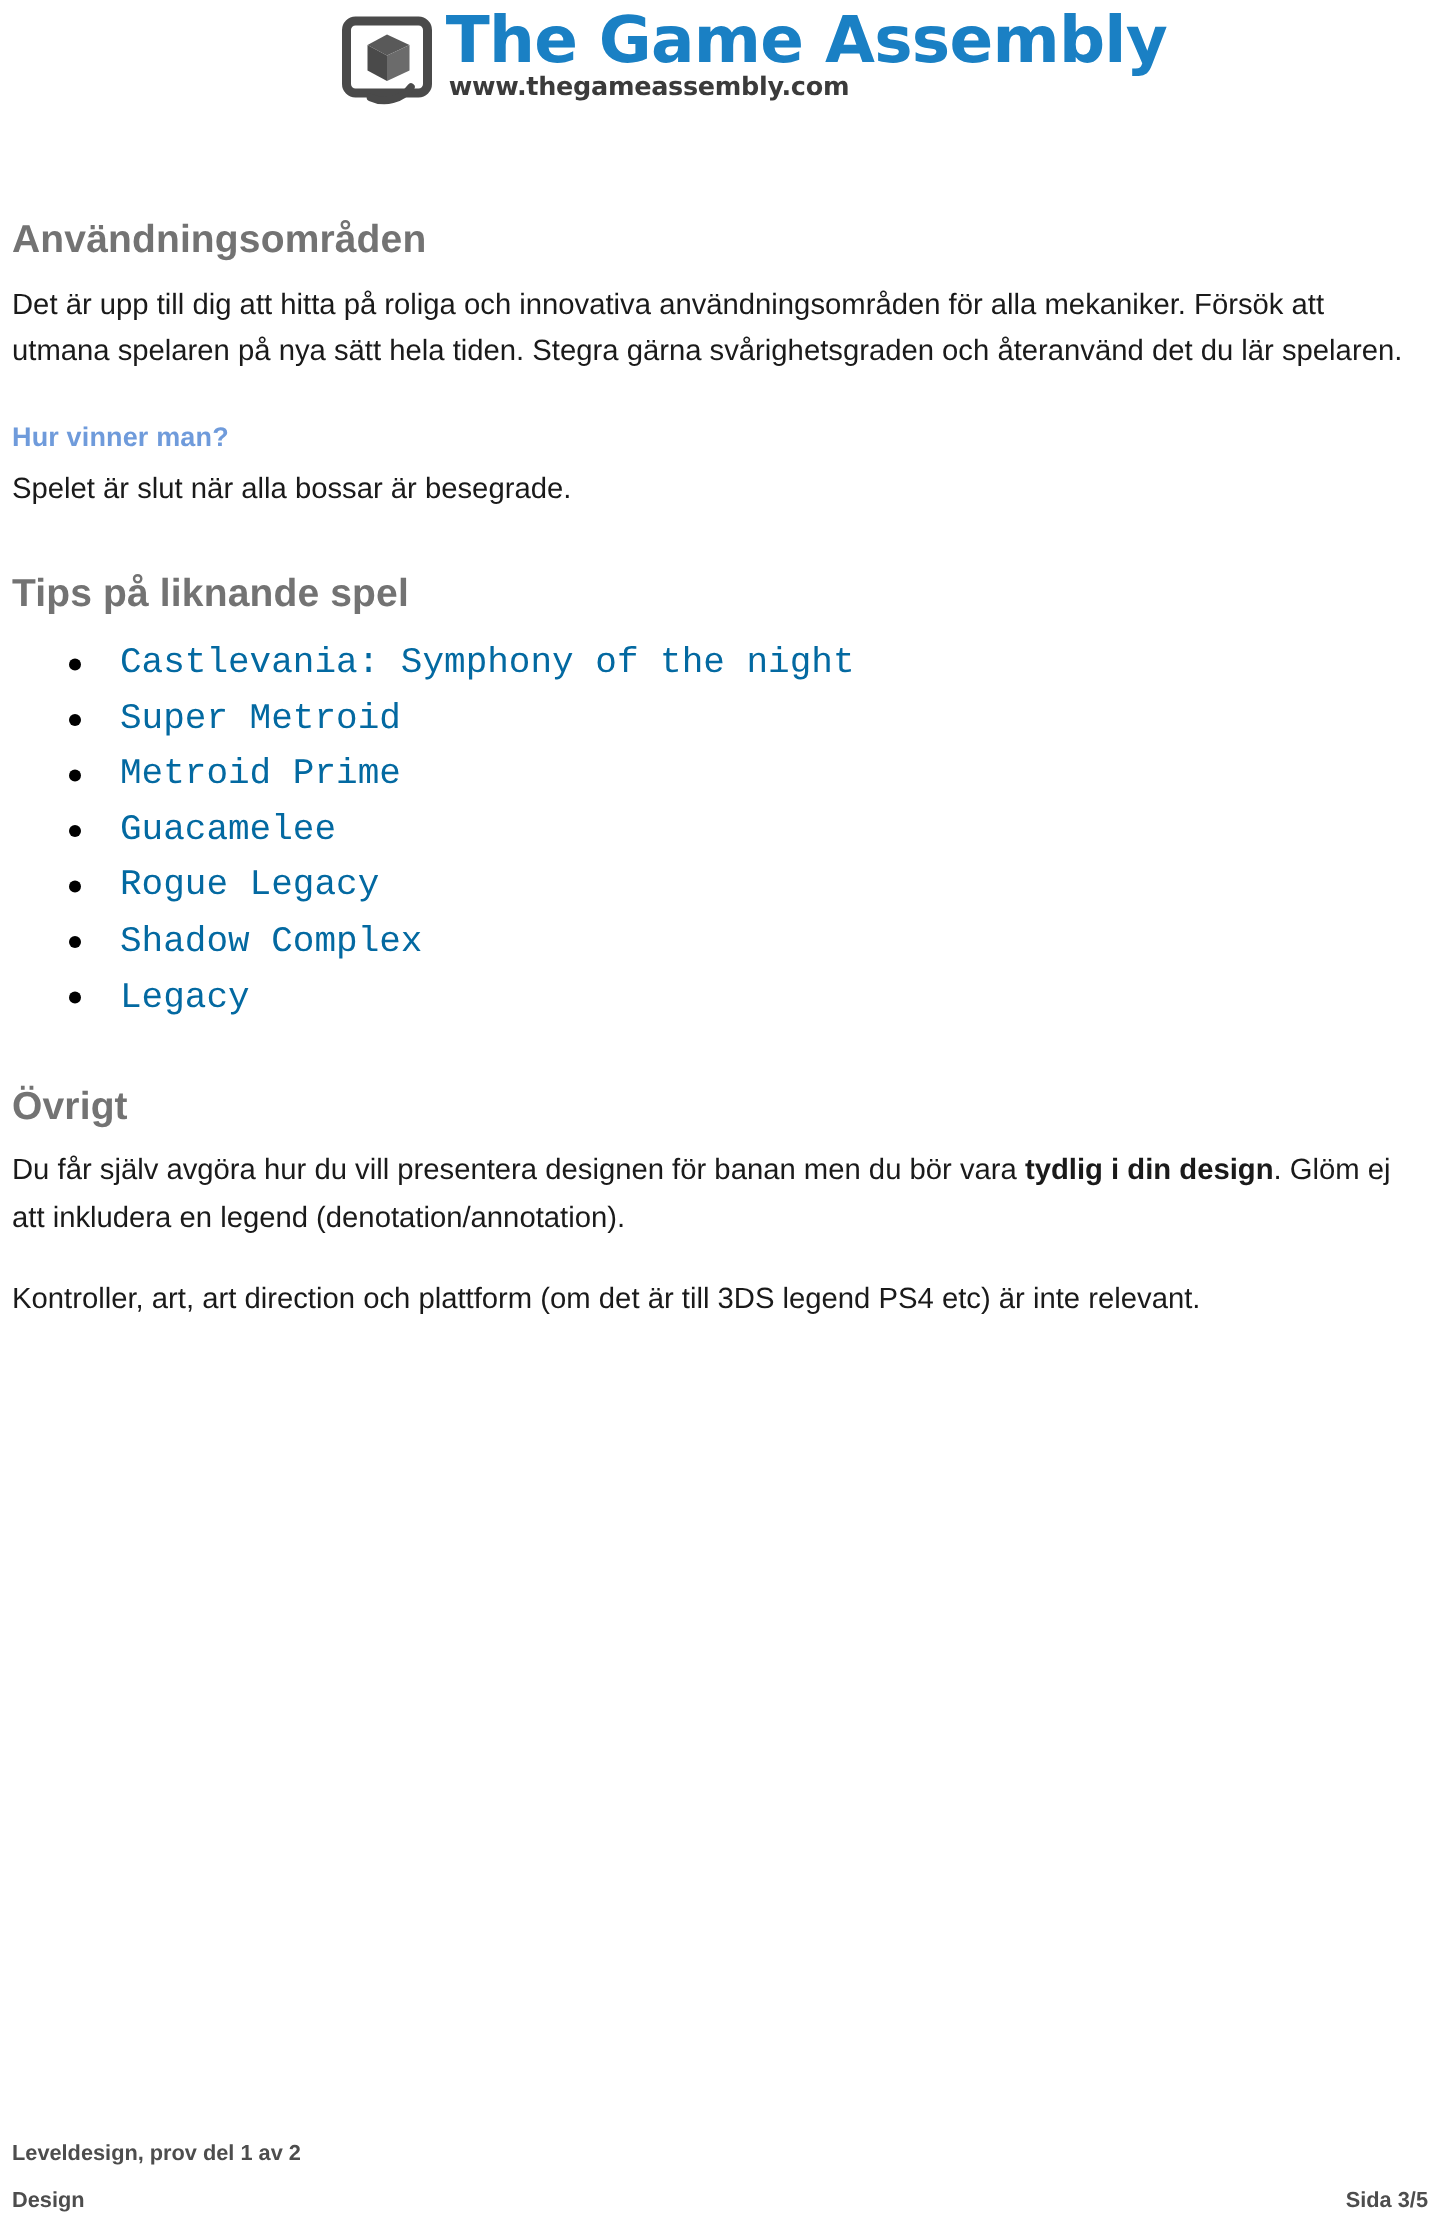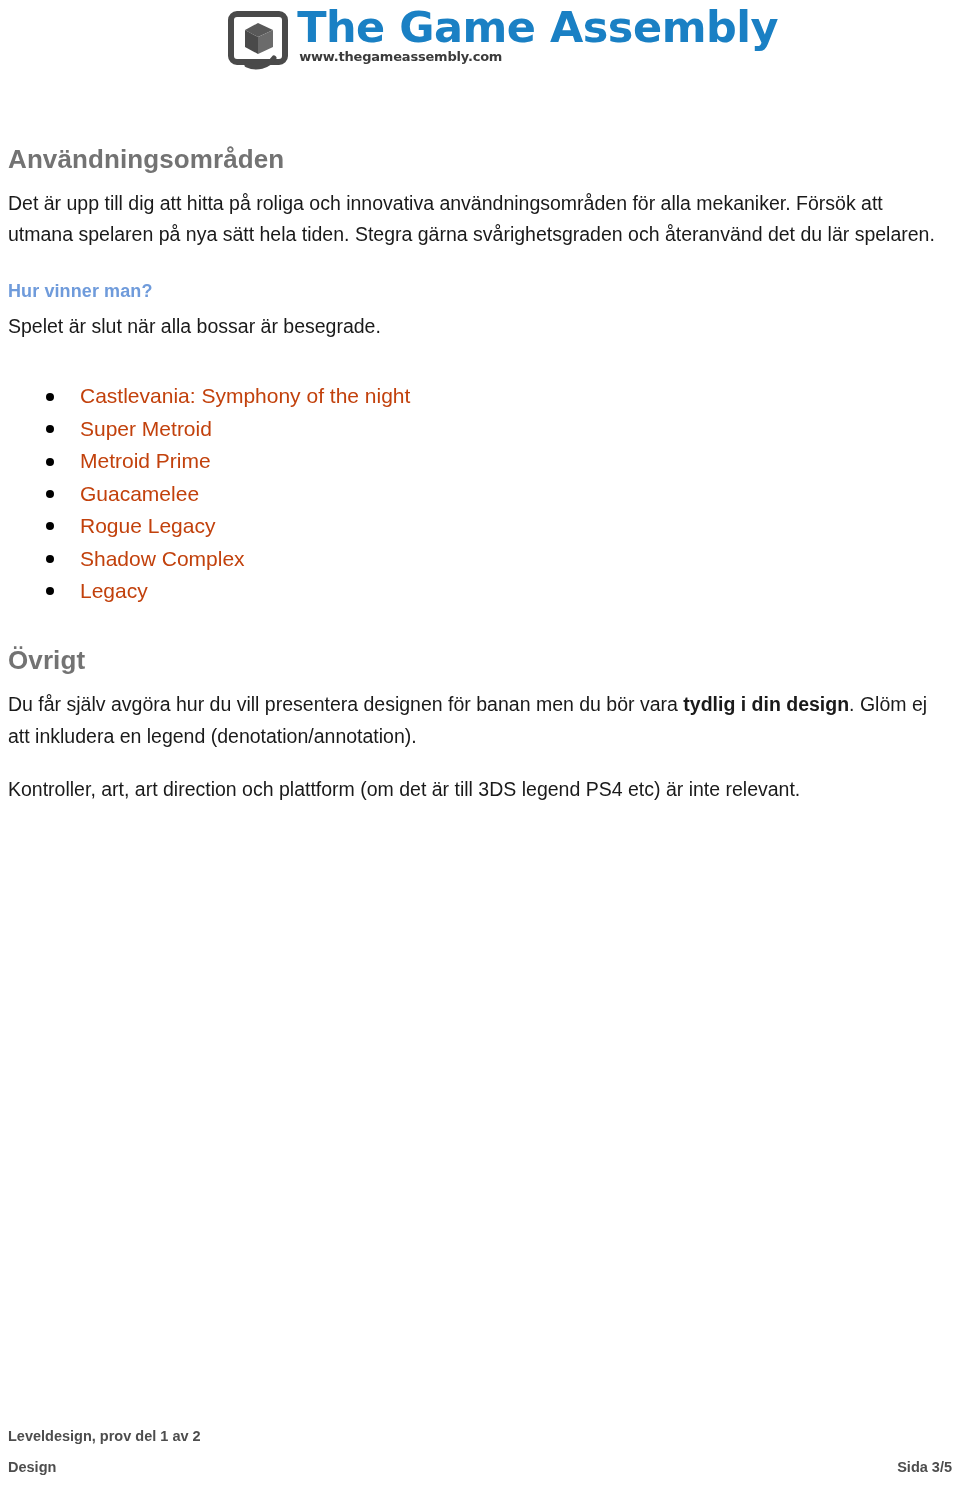--- a/index.html
+++ b/index.html
@@ -49,21 +49,21 @@
     font-weight: bold;
     font-size: 43px;
     letter-spacing: -0.5px;
     color: #1a80c4;
     white-space: nowrap;
     line-height: 0.98;
   }
   .logo-url {
     font-family: "DejaVu Sans", sans-serif;
     font-weight: bold;
-    font-size: 13px;
+    font-size: 17px;
     letter-spacing: -0.2px;
     color: #3b3b3b;
     margin-top: 2px;
     margin-left: 2px;
     white-space: nowrap;
   }
 
   
   .content {
     position: absolute;
@@ -104,23 +104,23 @@
   .section-gap-md { height: 30px; }
   .section-gap-sm { height: 22px; }
 
   ul.tips-list {
     list-style: none;
     margin: 0;
     padding: 0;
   }
   ul.tips-list li {
     position: relative;
-    font-family: Liberation Sans, sans-serif;
-    font-size: 21px;
-    color: #c2410c;
+    font-family: Liberation Mono, monospace;
+    font-size: 24px;
+    color: #0369a1;
     line-height: 1.545;
     padding-left: 72px;
   }
   ul.tips-list li .bullet-dot {
     position: absolute;
     left: 38px;
     top: 50%;
     transform: translateY(-50%);
     width: 8px;
     height: 8px;
@@ -180,20 +180,21 @@
   <h1 class="doc-h1">Användningsområden</h1>
   <p class="doc-p">Det är upp till dig att hitta på roliga och innovativa användningsområden för alla mekaniker. Försök att utmana spelaren på nya sätt hela tiden. Stegra gärna svårighetsgraden och återanvänd det du lär spelaren.</p>
 
   <div class="section-gap-md"></div>
 
   <h2 class="doc-h2">Hur vinner man?</h2>
   <p class="doc-p">Spelet är slut när alla bossar är besegrade.</p>
 
   <div class="section-gap-lg"></div>
 
+  <h1 class="doc-h1">Tips på liknande spel</h1>
   <ul class="tips-list">
     <li>
       <span class="bullet-dot"></span>
       <span>Castlevania: Symphony of the night</span>
     </li>
     <li>
       <span class="bullet-dot"></span>
       <span>Super Metroid</span>
     </li>
     <li>

